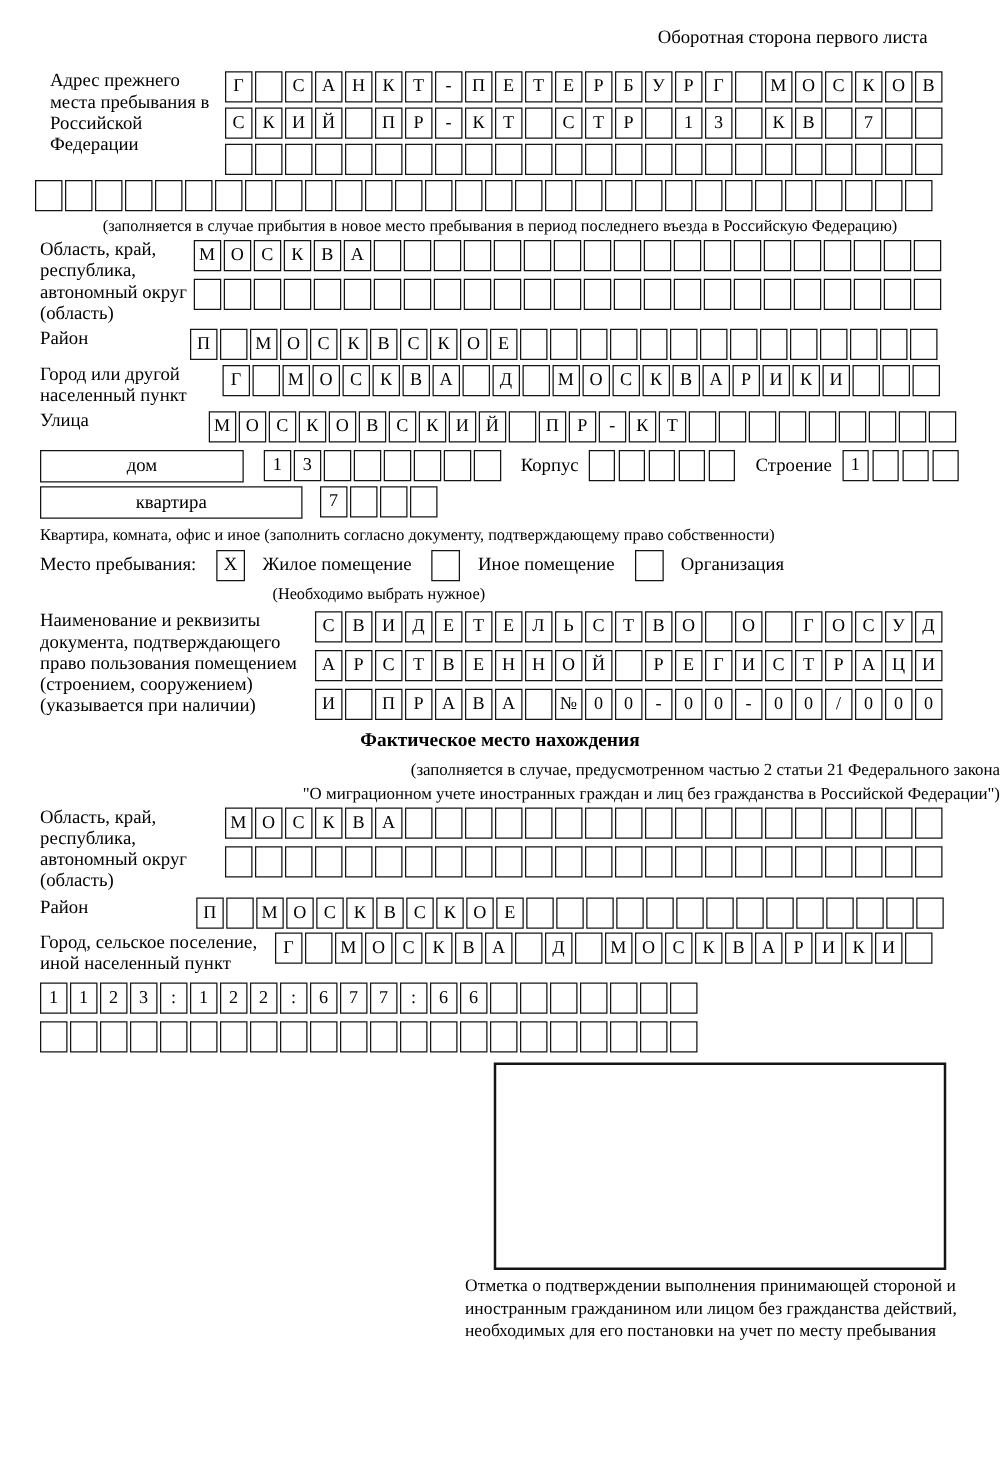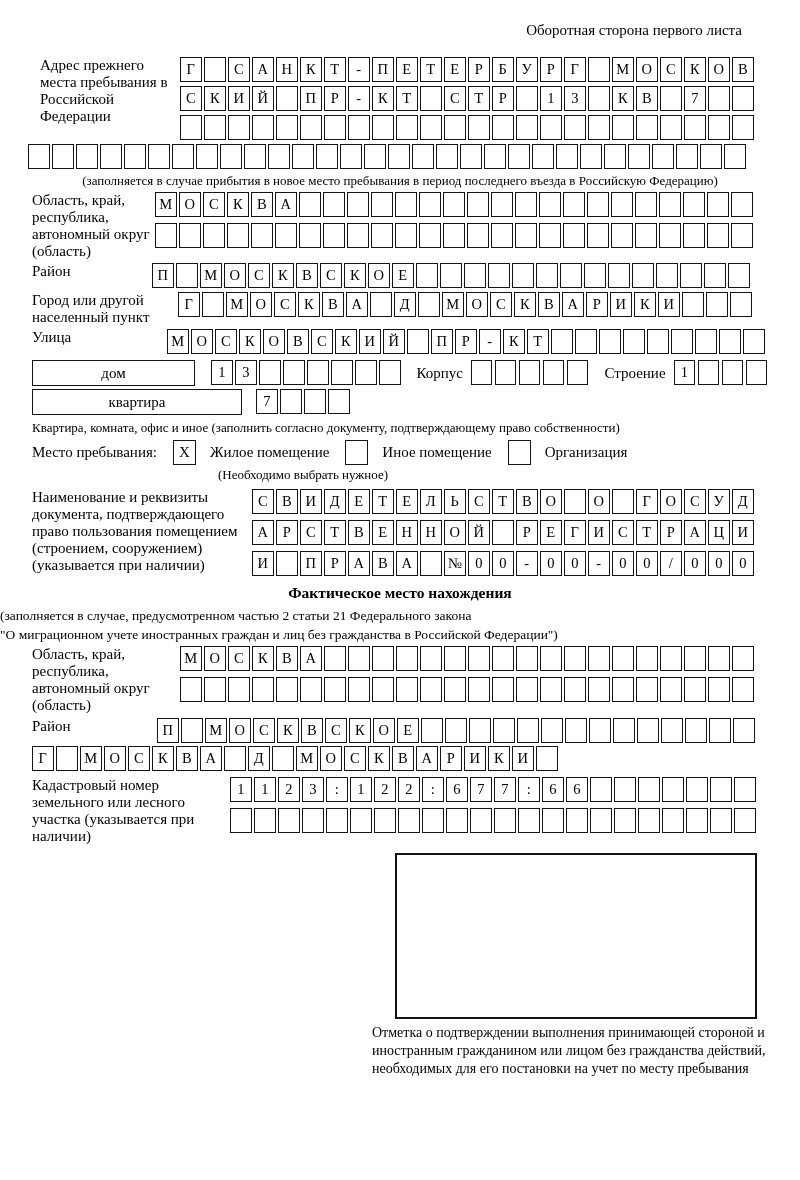--- a/index.html
+++ b/index.html
@@ -42,21 +42,21 @@
 
   .stay-row{display:flex;align-items:center;padding-left:32px;margin-top:4px;}
   .stay-label{font-size:15px;white-space:nowrap;}
   .checkbox{width:23px;height:25px;border:1.5px solid #141414;box-sizing:border-box;
     display:flex;align-items:center;justify-content:center;font-size:15px;flex-shrink:0;}
   .opt{display:flex;align-items:center;}
   .opt-label{font-size:15px;margin-left:14px;white-space:nowrap;}
   .stay-note{font-size:13px;margin:2px 0 0 218px;}
 
   .fact-title{font-weight:bold;font-size:15.5px;text-align:center;margin-top:8px;}
-  .fact-note{font-size:13.5px;text-align:left;line-height:19px;margin-top:4px;}
+  .fact-note{font-size:13.5px;text-align:right;line-height:19px;margin-top:4px;}
 
   .stamp-box{width:362px;height:166px;border:2px solid #141414;box-sizing:border-box;
     margin:8px 0 0 395px;background:#fff;}
   .stamp-caption{width:410px;margin:5px 0 0 372px;text-align:left;
     font-size:14px;line-height:18px;}
 </style>
 </head>
 <body>
 
 <div class="page">
@@ -552,20 +552,21 @@
         <span class="cell"></span>
         <span class="cell"></span>
         <span class="cell"></span>
         <span class="cell"></span>
         <span class="cell"></span>
         <span class="cell"></span>
       </div>
   </div>
 
   <div class="frow mt3">
+    <div class="flabel lw188">Город, сельское поселение, иной населенный пункт</div>
     <div class="cells">
         <span class="cell">Г</span>
         <span class="cell"></span>
         <span class="cell">М</span>
         <span class="cell">О</span>
         <span class="cell">С</span>
         <span class="cell">К</span>
         <span class="cell">В</span>
         <span class="cell">А</span>
         <span class="cell"></span>
@@ -579,21 +580,20 @@
         <span class="cell">А</span>
         <span class="cell">Р</span>
         <span class="cell">И</span>
         <span class="cell">К</span>
         <span class="cell">И</span>
         <span class="cell"></span>
       </div>
   </div>
 
   <div class="frow mt6">
-    <div class="flabel lw198">Кадастровый номер земельного или лесного участка (указывается при наличии)</div>
     <div class="gridcol">
       <div class="cells">
           <span class="cell">1</span>
           <span class="cell">1</span>
           <span class="cell">2</span>
           <span class="cell">3</span>
           <span class="cell">:</span>
           <span class="cell">1</span>
           <span class="cell">2</span>
           <span class="cell">2</span>

